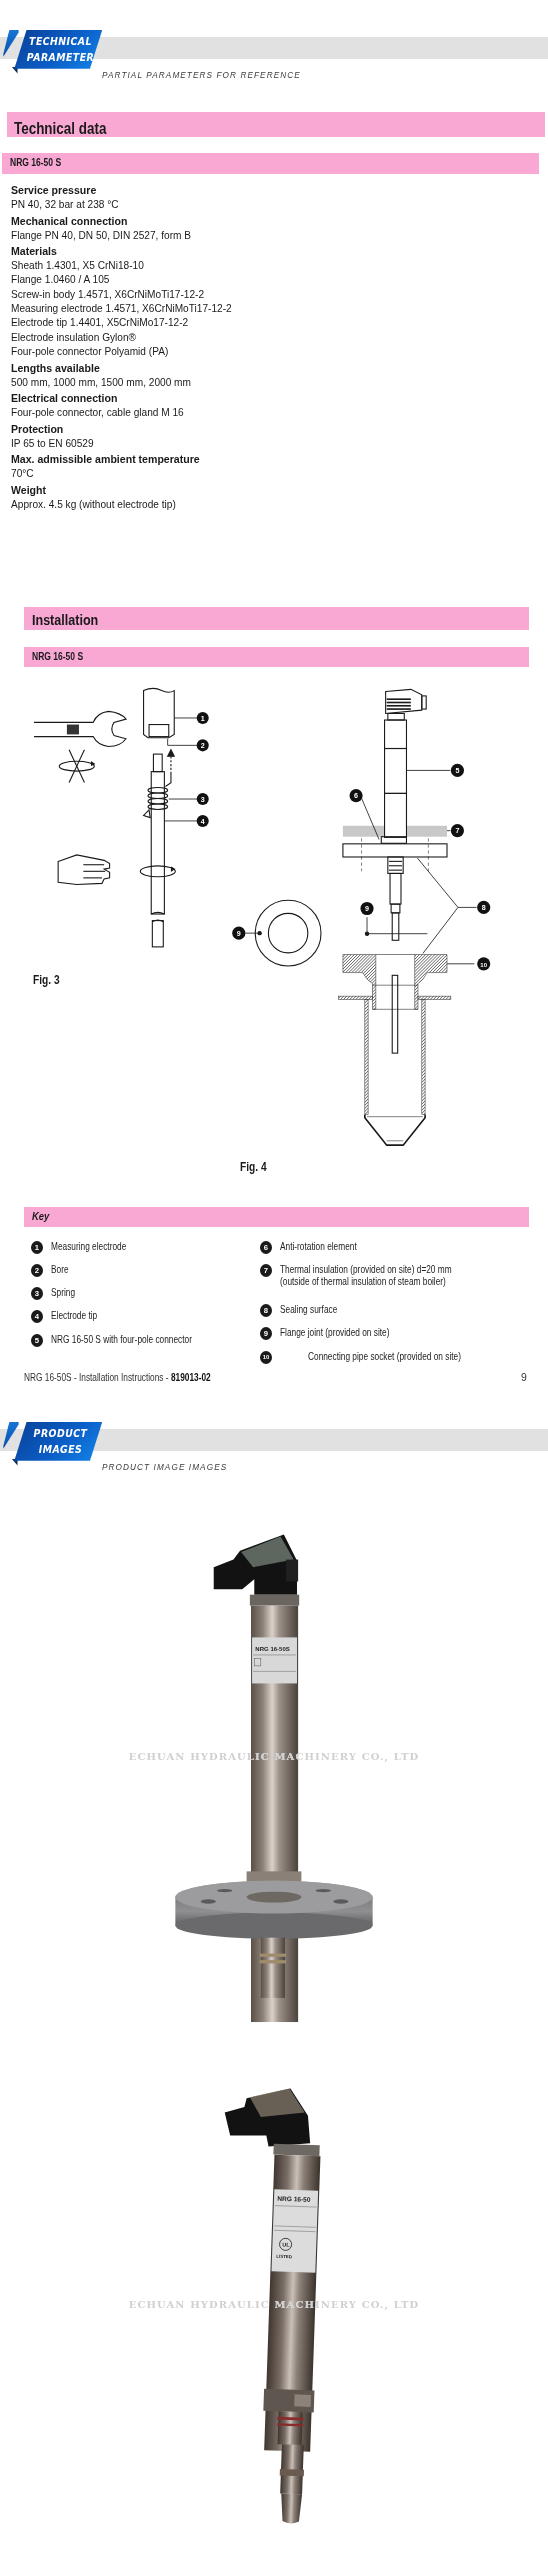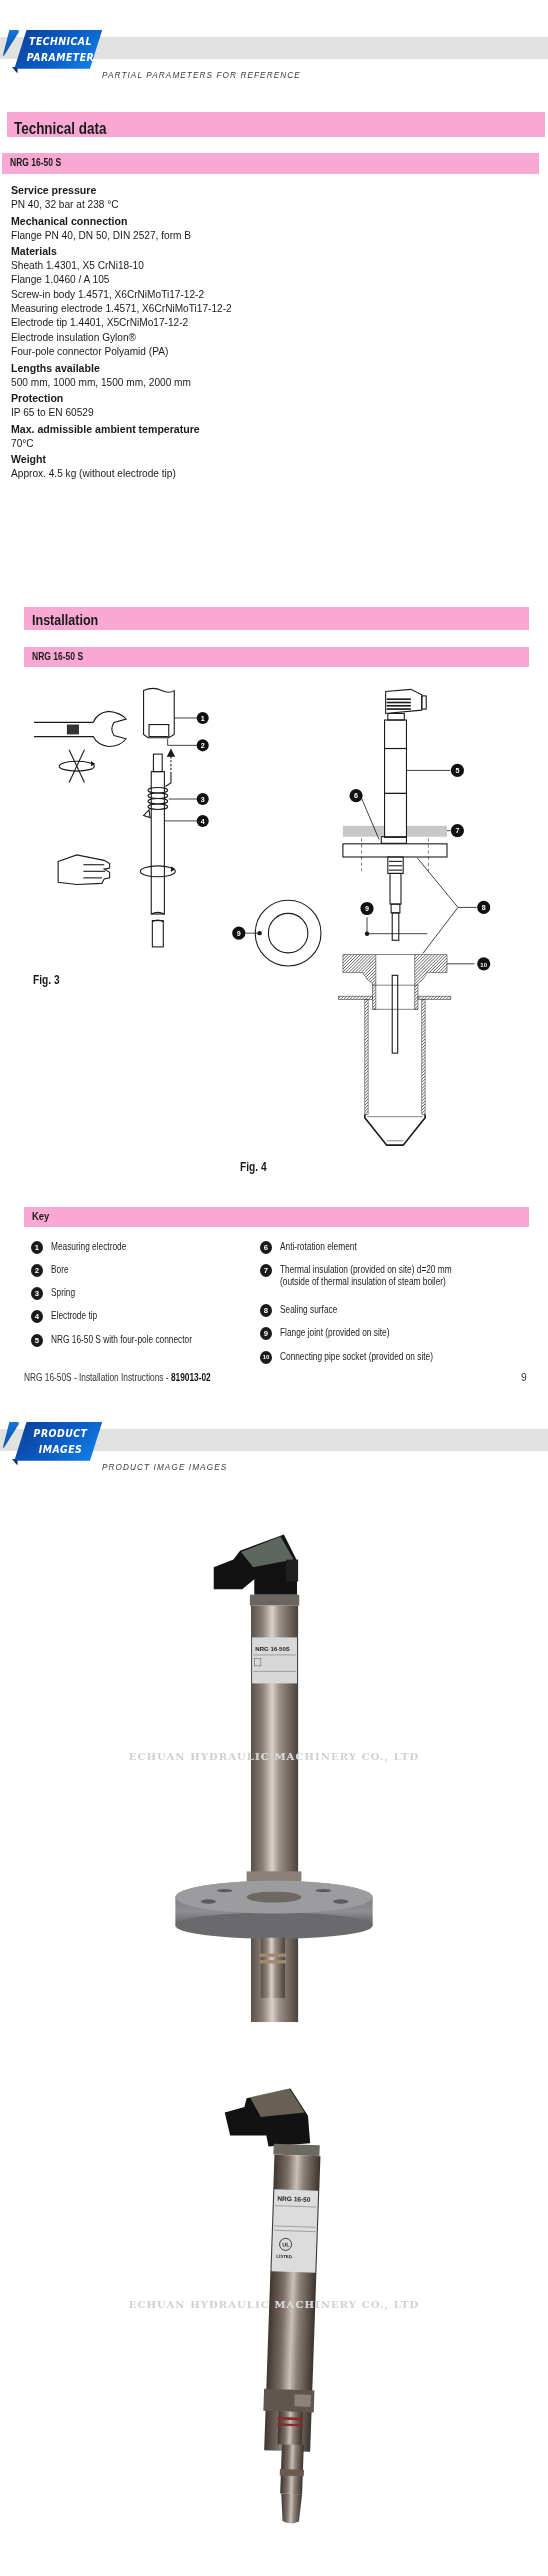--- a/index.html
+++ b/index.html
@@ -91,20 +91,24 @@
     <div class="v">Measuring electrode 1.4571, X6CrNiMoTi17-12-2</div>
     <div class="v">Electrode tip 1.4401, X5CrNiMo17-12-2</div>
     <div class="v">Electrode insulation Gylon®</div>
     <div class="v">Four-pole connector Polyamid (PA)</div>
   </div>
   <div class="spec">
     <div class="k">Lengths available</div>
     <div class="v">500 mm, 1000 mm, 1500 mm, 2000 mm</div>
   </div>
   <div class="spec">
+    <div class="k">Electrical connection</div>
+    <div class="v">Four-pole connector, cable gland M 16</div>
+  </div>
+  <div class="spec">
     <div class="k">Protection</div>
     <div class="v">IP 65 to EN 60529</div>
   </div>
   <div class="spec">
     <div class="k">Max. admissible ambient temperature</div>
     <div class="v">70°C</div>
   </div>
   <div class="spec">
     <div class="k">Weight</div>
     <div class="v">Approx. 4.5 kg (without electrode tip)</div>
@@ -260,21 +264,21 @@
     <circle cx="270" cy="428" r="12" fill="#111"></circle>
       <text class="badge-txt" x="270" y="433" text-anchor="middle">9</text>
     <circle cx="36" cy="473" r="12" fill="#111"></circle>
       <text class="badge-txt" x="36" y="478" text-anchor="middle">9</text>
     <circle cx="483" cy="529" r="12" fill="#111"></circle>
       <text class="badge-txt" x="483" y="534" text-anchor="middle" style="font-size:11px;">10</text>
   </g>
 </svg>
 <div class="fig-label" style="left:240px;top:1160px;">Fig. 4</div>
 
-<div class="gray-bar h3bar" style="left:24px;top:1207px;width:505px;height:20px;">
+<div class="gray-bar h3bar" style="left:24px;top:1207px;width:505px;height:20px;font-style:italic;">
   <div class="label">Key</div>
 </div>
 
 <div>
   <div class="key-item" style="left:31px;top:1241px;">
     <div class="key-num">1</div>
     <div class="key-text">Measuring electrode</div>
   </div>
   <div class="key-item" style="left:31px;top:1264px;">
     <div class="key-num">2</div>
@@ -305,21 +309,21 @@
     </div>
   </div>
   <div class="key-item" style="left:260px;top:1304px;">
     <div class="key-num">8</div>
     <div class="key-text">Sealing surface</div>
   </div>
   <div class="key-item" style="left:260px;top:1327px;">
     <div class="key-num">9</div>
     <div class="key-text">Flange joint (provided on site)</div>
   </div>
-  <div class="key-item" style="left:260px;top:1351px;">
+  <div class="key-item" style="left:260px;top:1351px;gap:28px;">
     <div class="key-num" style="font-size:6px;">10</div>
     <div class="key-text">Connecting pipe socket (provided on site)</div>
   </div>
 </div>
 
 <div class="footer-doc">
   <span>NRG 16-50S - Installation Instructions - </span><b>819013-02</b>
 </div>
 <div class="page-num">9</div>
 

